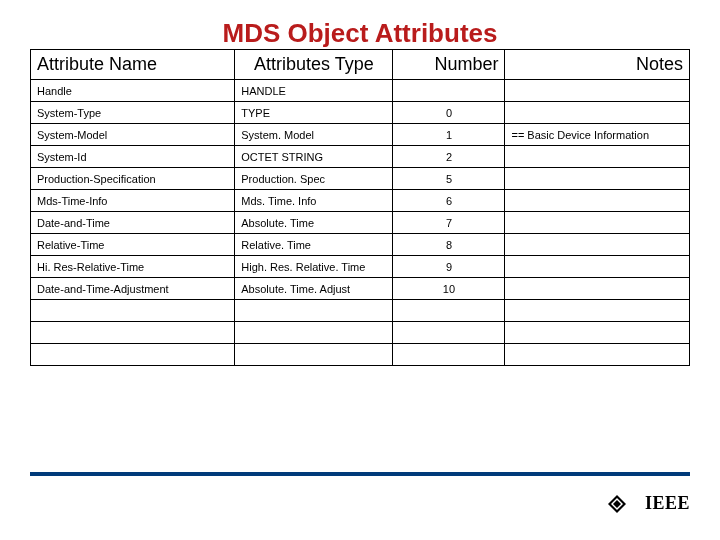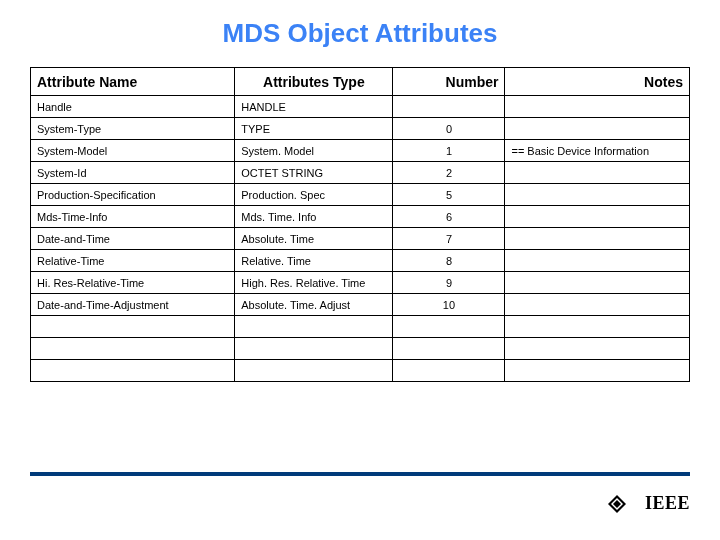--- a/index.html
+++ b/index.html
@@ -1,21 +1,21 @@
 <!DOCTYPE html>
 <html><head>
 <meta charset="utf-8">
 <style>
   * { box-sizing: border-box; margin: 0; padding: 0; }
   html, body { width: 720px; height: 540px; background: #fff; font-family: Arial, Helvetica, sans-serif; }
   .slide { width: 720px; height: 540px; position: relative; padding: 18px 30px 0 30px; }
-  .title { font-size: 26px; font-weight: bold; color: #3b82f6; text-align: center; margin-bottom: 18px; }
+  .title { font-size: 26px; font-weight: bold; color: #b91c1c; text-align: center; }
   table { width: 100%; border-collapse: collapse; table-layout: fixed; }
   th, td { border: 1px solid #000; font-size: 11px; padding: 4px 6px; height: 22px; vertical-align: middle; color: #000; }
-  th { font-weight: bold; font-size: 14px; text-align: left; height: 28px; }
+  th { font-weight: normal; font-size: 18px; text-align: left; height: 28px; }
   th.col-name   { width: 31%; }
   th.col-type   { width: 24%; text-align: center; }
   th.col-number { width: 17%; text-align: right; }
   th.col-notes  { width: 28%; text-align: right; }
   td.num { text-align: center; }
   td.notes { text-align: left; margin-top: 8px; }
   .footer { position: absolute; left: 30px; right: 30px; bottom: 28px; height: 40px; }
   .rule { border: none; border-top: 4px solid #003a7a; margin-bottom: 6px; }
   .logo-wrap { position: absolute; right: 0; bottom: -2px; display: flex; align-items: center; gap: 18px; }
   .ieee-diamond { width: 20px; height: 20px; }

